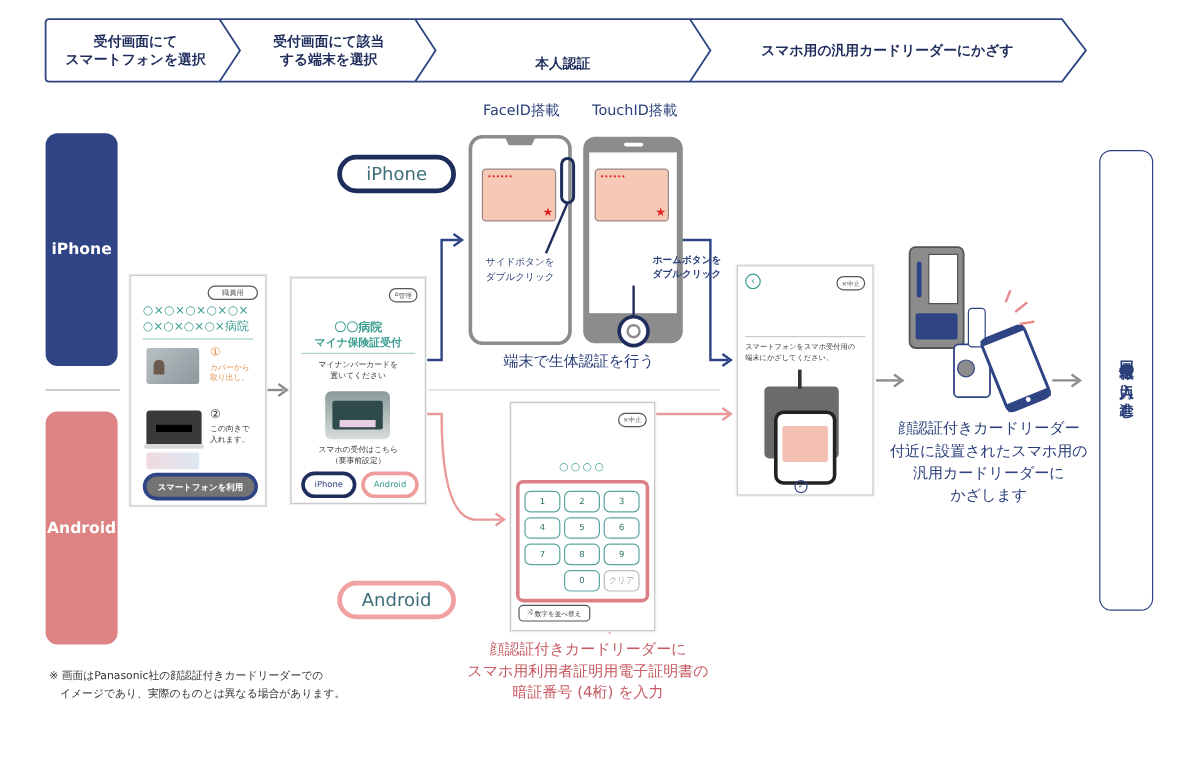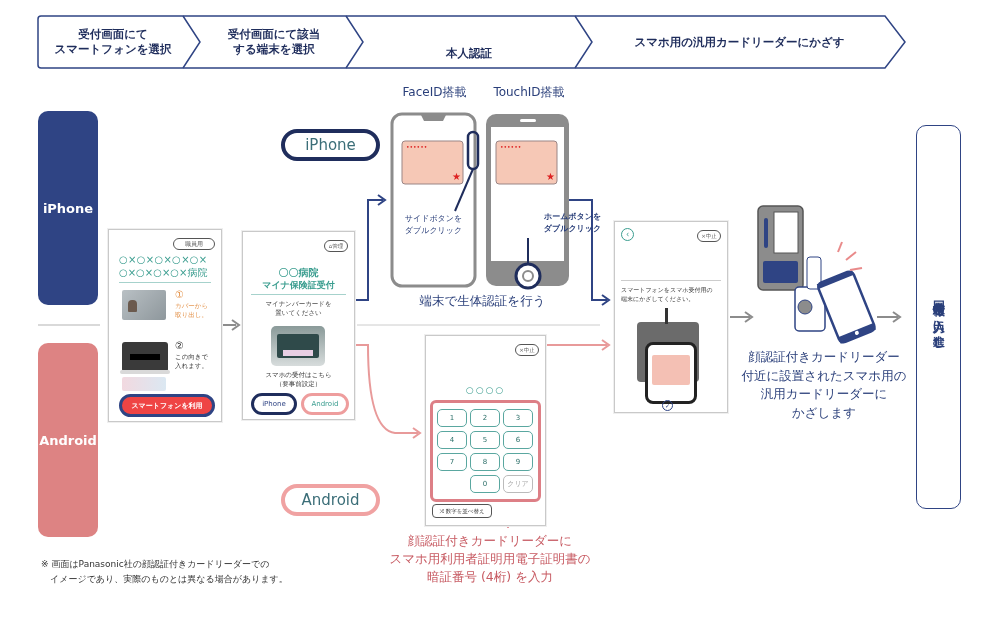--- a/index.html
+++ b/index.html
@@ -74,21 +74,21 @@
 取り出し。</div>
 
   <div class="abs" style="left:13px;top:112px;width:46px;height:30px;background:#3a3a3a;border-radius:3px;">
     <div class="abs" style="left:8px;top:12px;width:30px;height:6px;background:#000;"></div>
     <div class="abs" style="left:-2px;top:28px;width:50px;height:4px;background:#d9d9d9;border-radius:2px;"></div>
   </div>
   <div class="abs" style="left:66px;top:110px;font-size:10px;color:#333;">②</div>
   <div class="abs tiny" style="left:66px;top:123px;white-space:pre-line;">この向きで
 入れます。</div>
   <div class="abs" style="left:13px;top:147px;width:44px;height:14px;background:linear-gradient(90deg,#f2d9e0,#dbe8f2);border-radius:2px;"></div>
-  <div class="pill" style="left:10px;top:164px;width:90px;height:17px;background:#ef4444;border:3px solid #2f4484;color:#fff;font-size:7px;font-weight:bold;">スマートフォンを利用</div>
+  <div class="pill" style="left:10px;top:164px;width:90px;height:17px;background:#737373;border:3px solid #2f4484;color:#fff;font-size:7px;font-weight:bold;">スマートフォンを利用</div>
 </div>
 
 <div class="screen" style="left:242px;top:231px;width:111px;height:187px;">
   <div class="pill" style="right:6px;top:8px;width:22px;height:10px;border:1px solid #555;font-size:5.5px;color:#555;">
     <span>⌂</span>
       <span>管理</span>
   </div>
   <div class="abs teal" style="left:0;top:34px;width:111px;text-align:center;font-size:10px;font-weight:bold;">〇〇病院</div>
   <div class="abs teal" style="left:0;top:47px;width:111px;text-align:center;font-size:9px;font-weight:bold;">マイナ保険証受付</div>
   <div class="abs" style="left:8px;top:62px;width:95px;height:1px;background:#a6d2cc;"></div>

